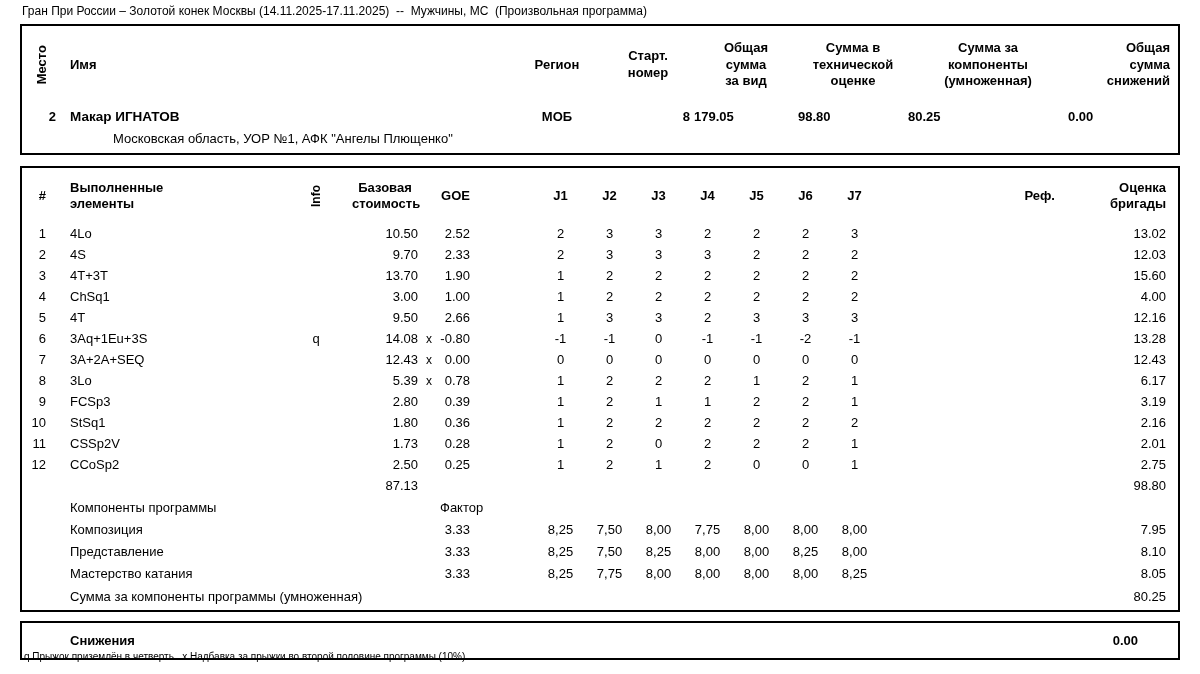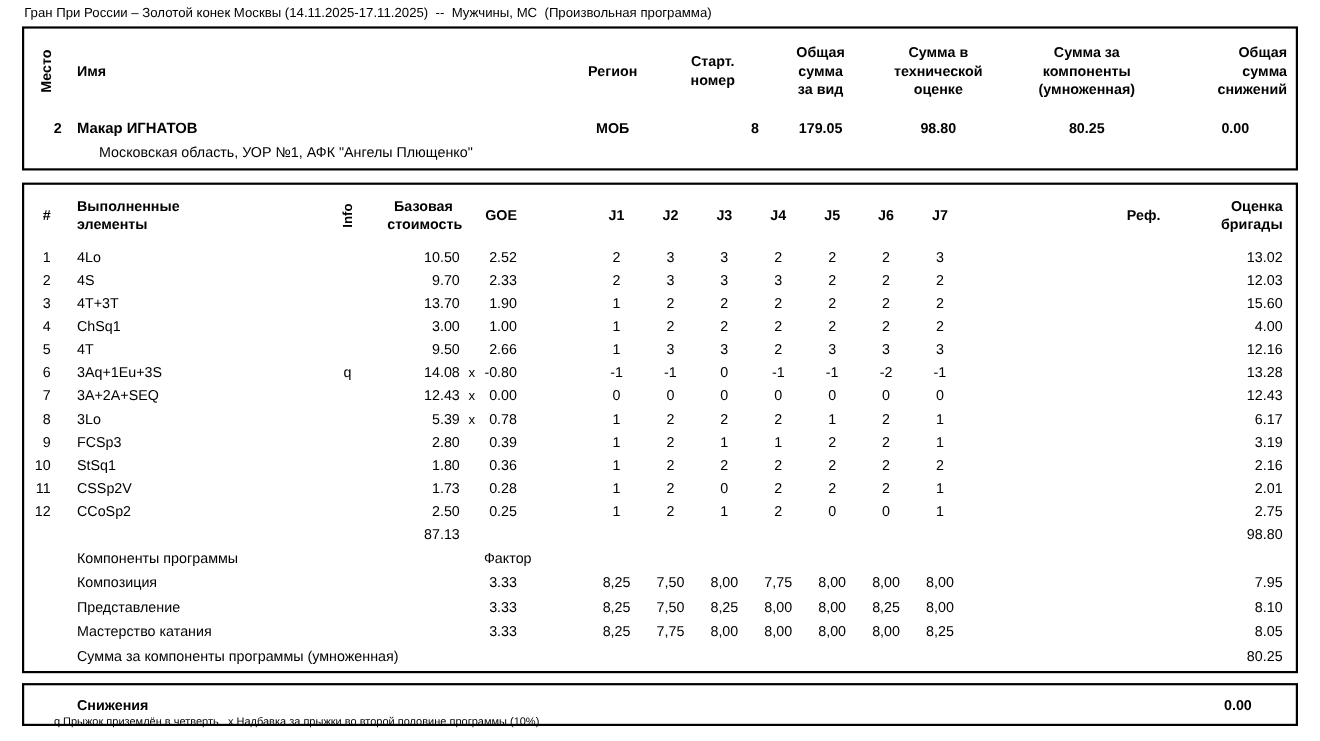--- a/index.html
+++ b/index.html
@@ -27,21 +27,21 @@
   .summary-box { top: 24px; height: 131px; }
   .detail-box  { top: 166px; height: 446px; }
   .ded-box {
     top: 621px; height: 39px;
     display: flex; align-items: center; justify-content: space-between;
     font-weight: bold;
     padding-left: 48px; padding-right: 40px;
   }
   .footnote {
     position: absolute; left: 24px; top: 651px;
-    font-size: 10px; white-space: pre-wrap; margin-left: 25px;
+    font-size: 10px; white-space: pre-wrap;
   }
 
   
   .sgrid {
     display: grid;
     grid-template-columns: 40px 450px 90px 92px 104px 110px 160px 110px;
     align-items: center;
   }
   .shead { height: 78px; font-weight: bold; }
   .sc { text-align: center; line-height: 1.3; }
@@ -54,25 +54,25 @@
   .sc-segment { padding: 0 24px; }
   .sc-tes { padding: 0 9px; }
   .sc-pcs { padding: 0 14px; }
   .sc-ded { text-align: right; padding-left: 34px; padding-right: 8px; }
 
   .sdata { height: 24px; font-weight: bold; }
   .sd-place { text-align: right; padding-right: 6px; }
   .sd-name { text-align: left; padding-left: 8px; font-size: 13.5px; }
   .sd-region { text-align: center; }
   .sd-start { text-align: right; padding-right: 4px; }
-  .sd-center { text-align: center; }
+  .sd-center { }
 
   .club {
     height: 22px; line-height: 22px;
-    padding-left: 68px;
+    padding-left: 91px;
     font-weight: normal;
     white-space: nowrap;
   }
 
   
   .trow {
     display: grid;
     grid-template-columns: 36px 240px 36px 84px 22px 30px 66px repeat(7, 49px) 176px 1fr;
     align-items: center;
     height: 21px;

